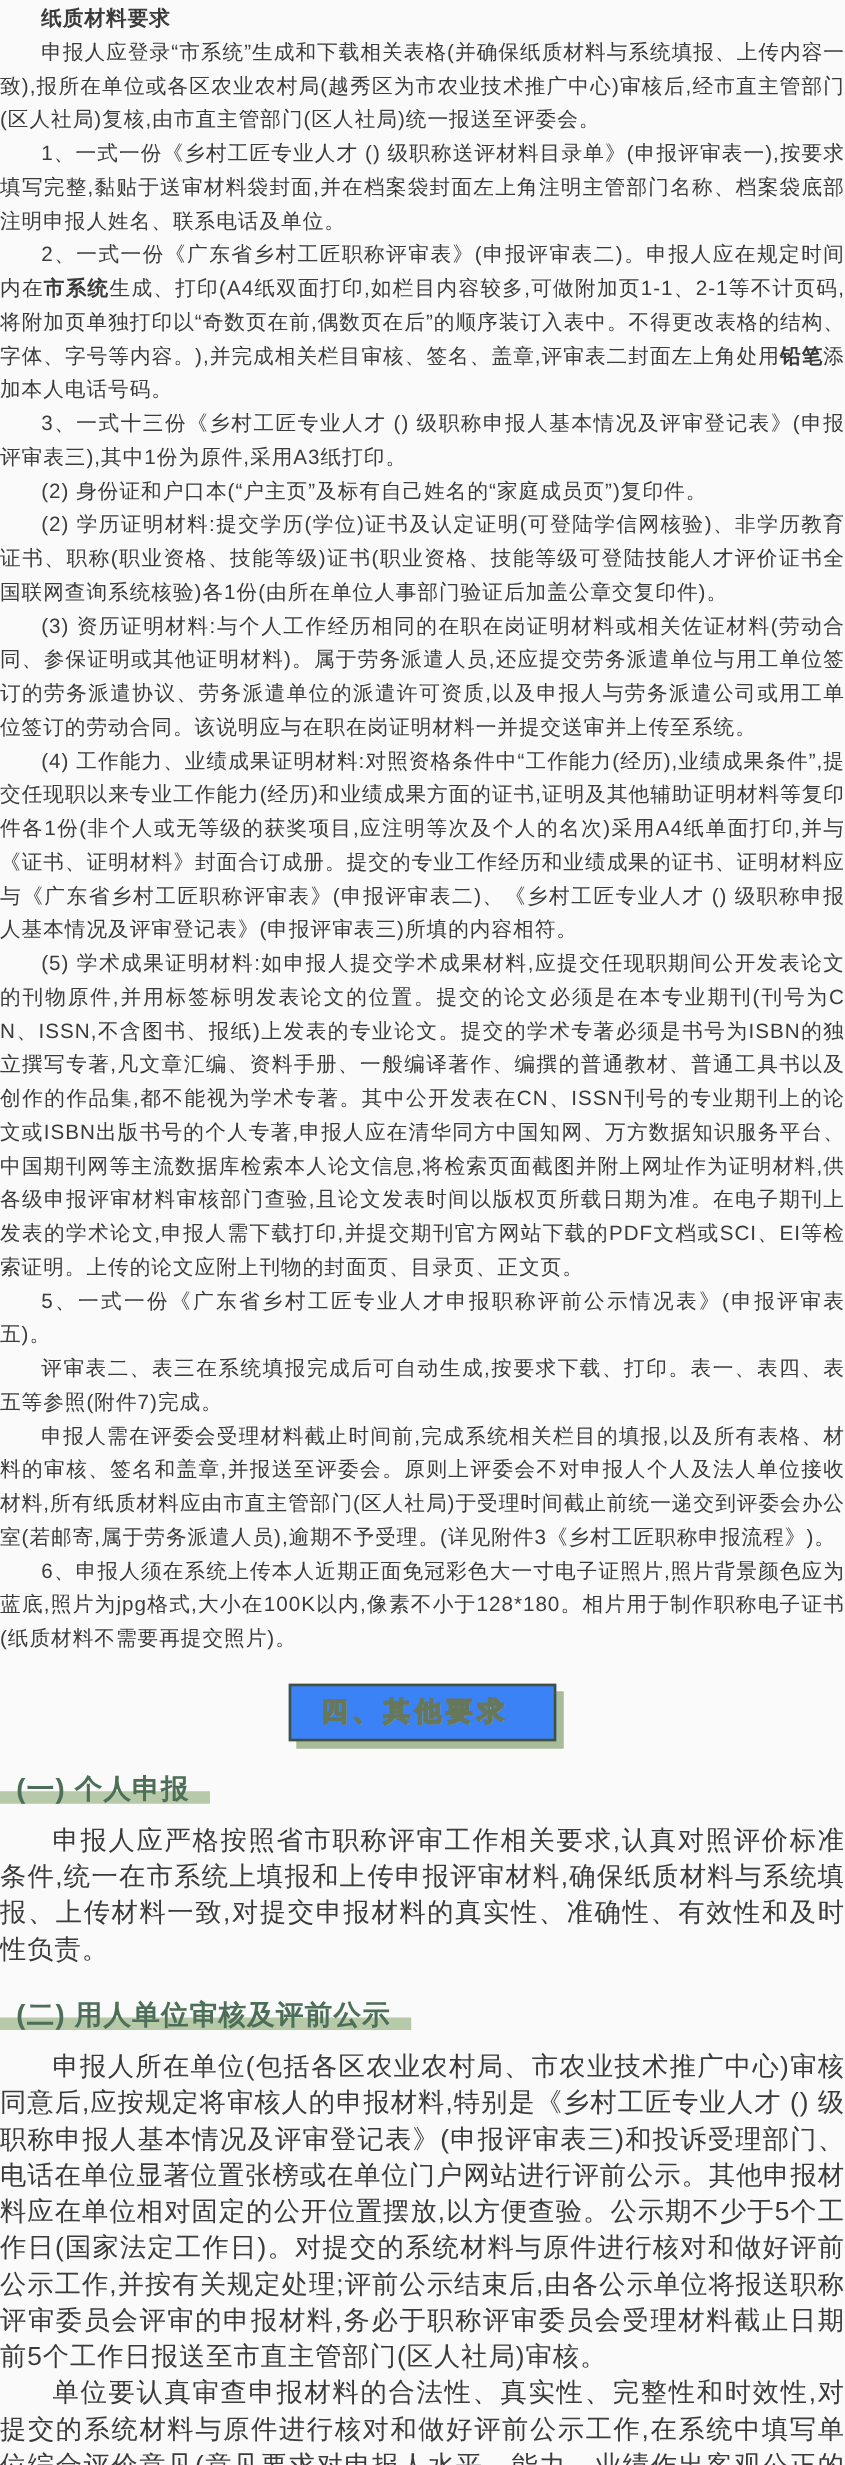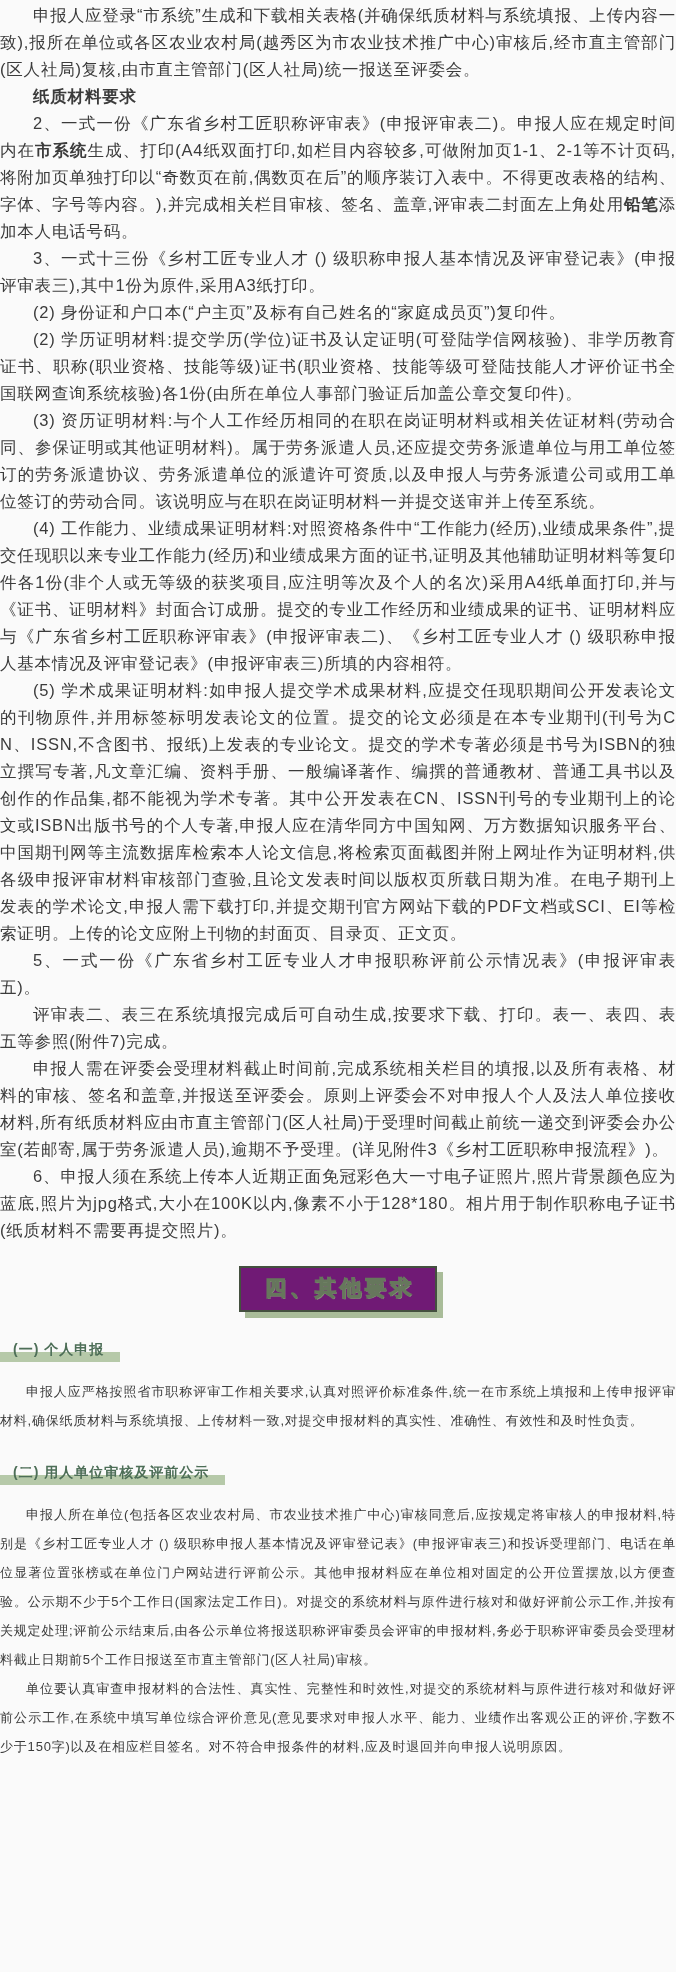--- a/index.html
+++ b/index.html
@@ -30,66 +30,67 @@
     word-break: break-all;
   }
   .b { font-weight: 700; }
   
   .banner-wrap {
     margin-top: 22px;
     text-align: center;
   }
   .banner-box {
     display: inline-block;
-    background: #701a75;
+    background: #3b82f6;
     border: 2px solid #44503f;
     box-shadow: 6px 6px 0 #a9bc99;
-    padding: 6px 20px 8px 24px;
+    padding: 6px 36px 8px 24px;
   }
   .banner-text {
     font-size: 21px;
     font-weight: 700;
     letter-spacing: 4px;
     color: #ffffff;
     -webkit-text-stroke: 1.4px #66775c;
     text-shadow: 1px 1px 0 #8a9a7c;
   }
   
   .section { margin-top: 27px; }
   .sec-h {
     margin: 0;
     width: fit-content;
-    font-size: 14px;
+    font-size: 22px;
     font-weight: 700;
     line-height: 21px;
     letter-spacing: 1px;
     color: #4d6e57;
     padding: 0 16px 2px 13px;
     background: linear-gradient(#b6c9a9, #b6c9a9) no-repeat left bottom;
     background-size: 100% 10px;
   }
   .section p {
     margin: 0;
-    font-size: 13px;
+    font-size: 21px;
     line-height: 29px;
     letter-spacing: 0.8px;
     text-align: justify;
     text-indent: 2em;
     word-break: break-all;
   }
   .section p:first-of-type { margin-top: 15px; }
 </style>
 </head>
 <body>
 
 <div class="doc">
 
   <div class="part1" id="part1">
+      <p><span class="b">纸质材料要求</span></p>
       <p><span>申报人应登录“市系统”生成和下载相关表格(并确保纸质材料与系统填报、上传内容一致),报所在单位或各区农业农村局(越秀区为市农业技术推广中心)审核后,经市直主管部门(区人社局)复核,由市直主管部门(区人社局)统一报送至评委会。</span></p>
-      <p><span class="b">纸质材料要求</span></p>
+      <p><span>1、一式一份《乡村工匠专业人才 () 级职称送评材料目录单》(申报评审表一),按要求填写完整,黏贴于送审材料袋封面,并在档案袋封面左上角注明主管部门名称、档案袋底部注明申报人姓名、联系电话及单位。</span></p>
       <p><span>2、一式一份《广东省乡村工匠职称评审表》(申报评审表二)。申报人应在规定时间内在</span><span class="b">市系统</span><span>生成、打印(A4纸双面打印,如栏目内容较多,可做附加页1-1、2-1等不计页码,将附加页单独打印以“奇数页在前,偶数页在后”的顺序装订入表中。不得更改表格的结构、字体、字号等内容。),并完成相关栏目审核、签名、盖章,评审表二封面左上角处用</span><span class="b">铅笔</span><span>添加本人电话号码。</span></p>
       <p><span>3、一式十三份《乡村工匠专业人才 () 级职称申报人基本情况及评审登记表》(申报评审表三),其中1份为原件,采用A3纸打印。</span></p>
       <p><span>(2) 身份证和户口本(“户主页”及标有自己姓名的“家庭成员页”)复印件。</span></p>
       <p><span>(2) 学历证明材料:提交学历(学位)证书及认定证明(可登陆学信网核验)、非学历教育证书、职称(职业资格、技能等级)证书(职业资格、技能等级可登陆技能人才评价证书全国联网查询系统核验)各1份(由所在单位人事部门验证后加盖公章交复印件)。</span></p>
       <p><span>(3) 资历证明材料:与个人工作经历相同的在职在岗证明材料或相关佐证材料(劳动合同、参保证明或其他证明材料)。属于劳务派遣人员,还应提交劳务派遣单位与用工单位签订的劳务派遣协议、劳务派遣单位的派遣许可资质,以及申报人与劳务派遣公司或用工单位签订的劳动合同。该说明应与在职在岗证明材料一并提交送审并上传至系统。</span></p>
       <p><span>(4) 工作能力、业绩成果证明材料:对照资格条件中“工作能力(经历),业绩成果条件”,提交任现职以来专业工作能力(经历)和业绩成果方面的证书,证明及其他辅助证明材料等复印件各1份(非个人或无等级的获奖项目,应注明等次及个人的名次)采用A4纸单面打印,并与《证书、证明材料》封面合订成册。提交的专业工作经历和业绩成果的证书、证明材料应与《广东省乡村工匠职称评审表》(申报评审表二)、《乡村工匠专业人才 () 级职称申报人基本情况及评审登记表》(申报评审表三)所填的内容相符。</span></p>
       <p><span>(5) 学术成果证明材料:如申报人提交学术成果材料,应提交任现职期间公开发表论文的刊物原件,并用标签标明发表论文的位置。提交的论文必须是在本专业期刊(刊号为CN、ISSN,不含图书、报纸)上发表的专业论文。提交的学术专著必须是书号为ISBN的独立撰写专著,凡文章汇编、资料手册、一般编译著作、编撰的普通教材、普通工具书以及创作的作品集,都不能视为学术专著。其中公开发表在CN、ISSN刊号的专业期刊上的论文或ISBN出版书号的个人专著,申报人应在清华同方中国知网、万方数据知识服务平台、中国期刊网等主流数据库检索本人论文信息,将检索页面截图并附上网址作为证明材料,供各级申报评审材料审核部门查验,且论文发表时间以版权页所载日期为准。在电子期刊上发表的学术论文,申报人需下载打印,并提交期刊官方网站下载的PDF文档或SCI、EI等检索证明。上传的论文应附上刊物的封面页、目录页、正文页。</span></p>
       <p><span>5、一式一份《广东省乡村工匠专业人才申报职称评前公示情况表》(申报评审表五)。</span></p>
       <p><span>评审表二、表三在系统填报完成后可自动生成,按要求下载、打印。表一、表四、表五等参照(附件7)完成。</span></p>
       <p><span>申报人需在评委会受理材料截止时间前,完成系统相关栏目的填报,以及所有表格、材料的审核、签名和盖章,并报送至评委会。原则上评委会不对申报人个人及法人单位接收材料,所有纸质材料应由市直主管部门(区人社局)于受理时间截止前统一递交到评委会办公室(若邮寄,属于劳务派遣人员),逾期不予受理。(详见附件3《乡村工匠职称申报流程》)。</span></p>

